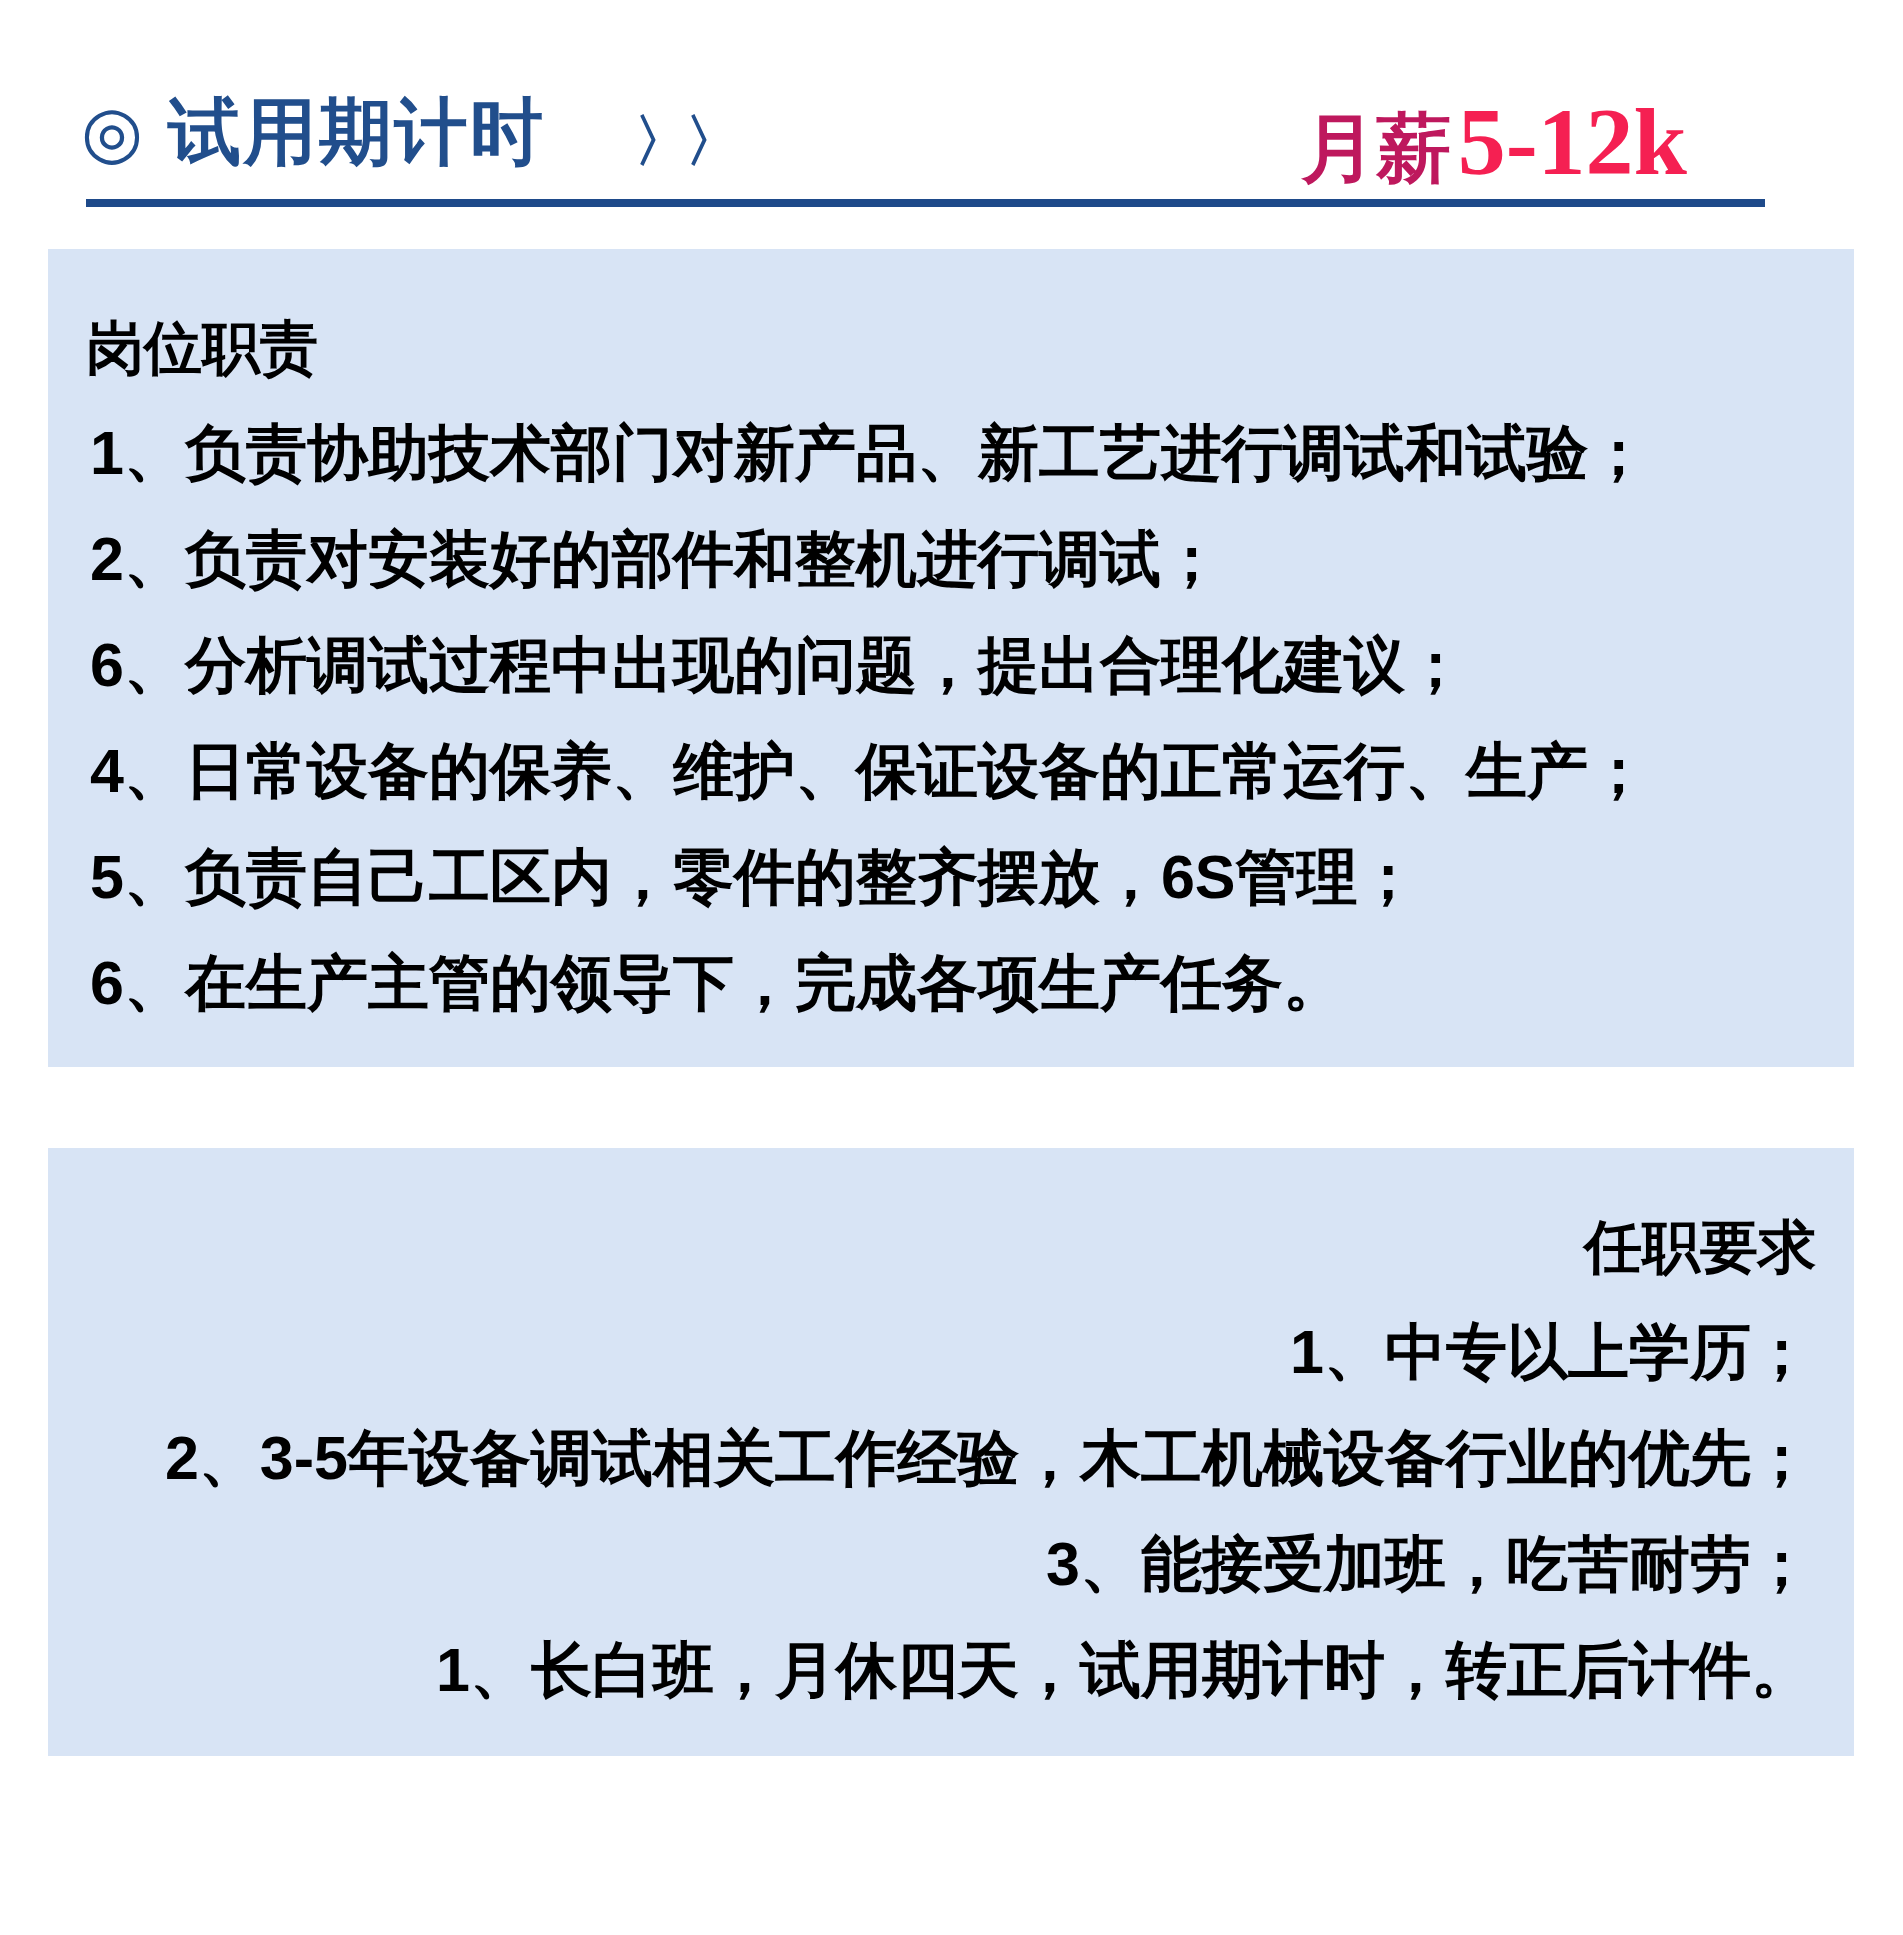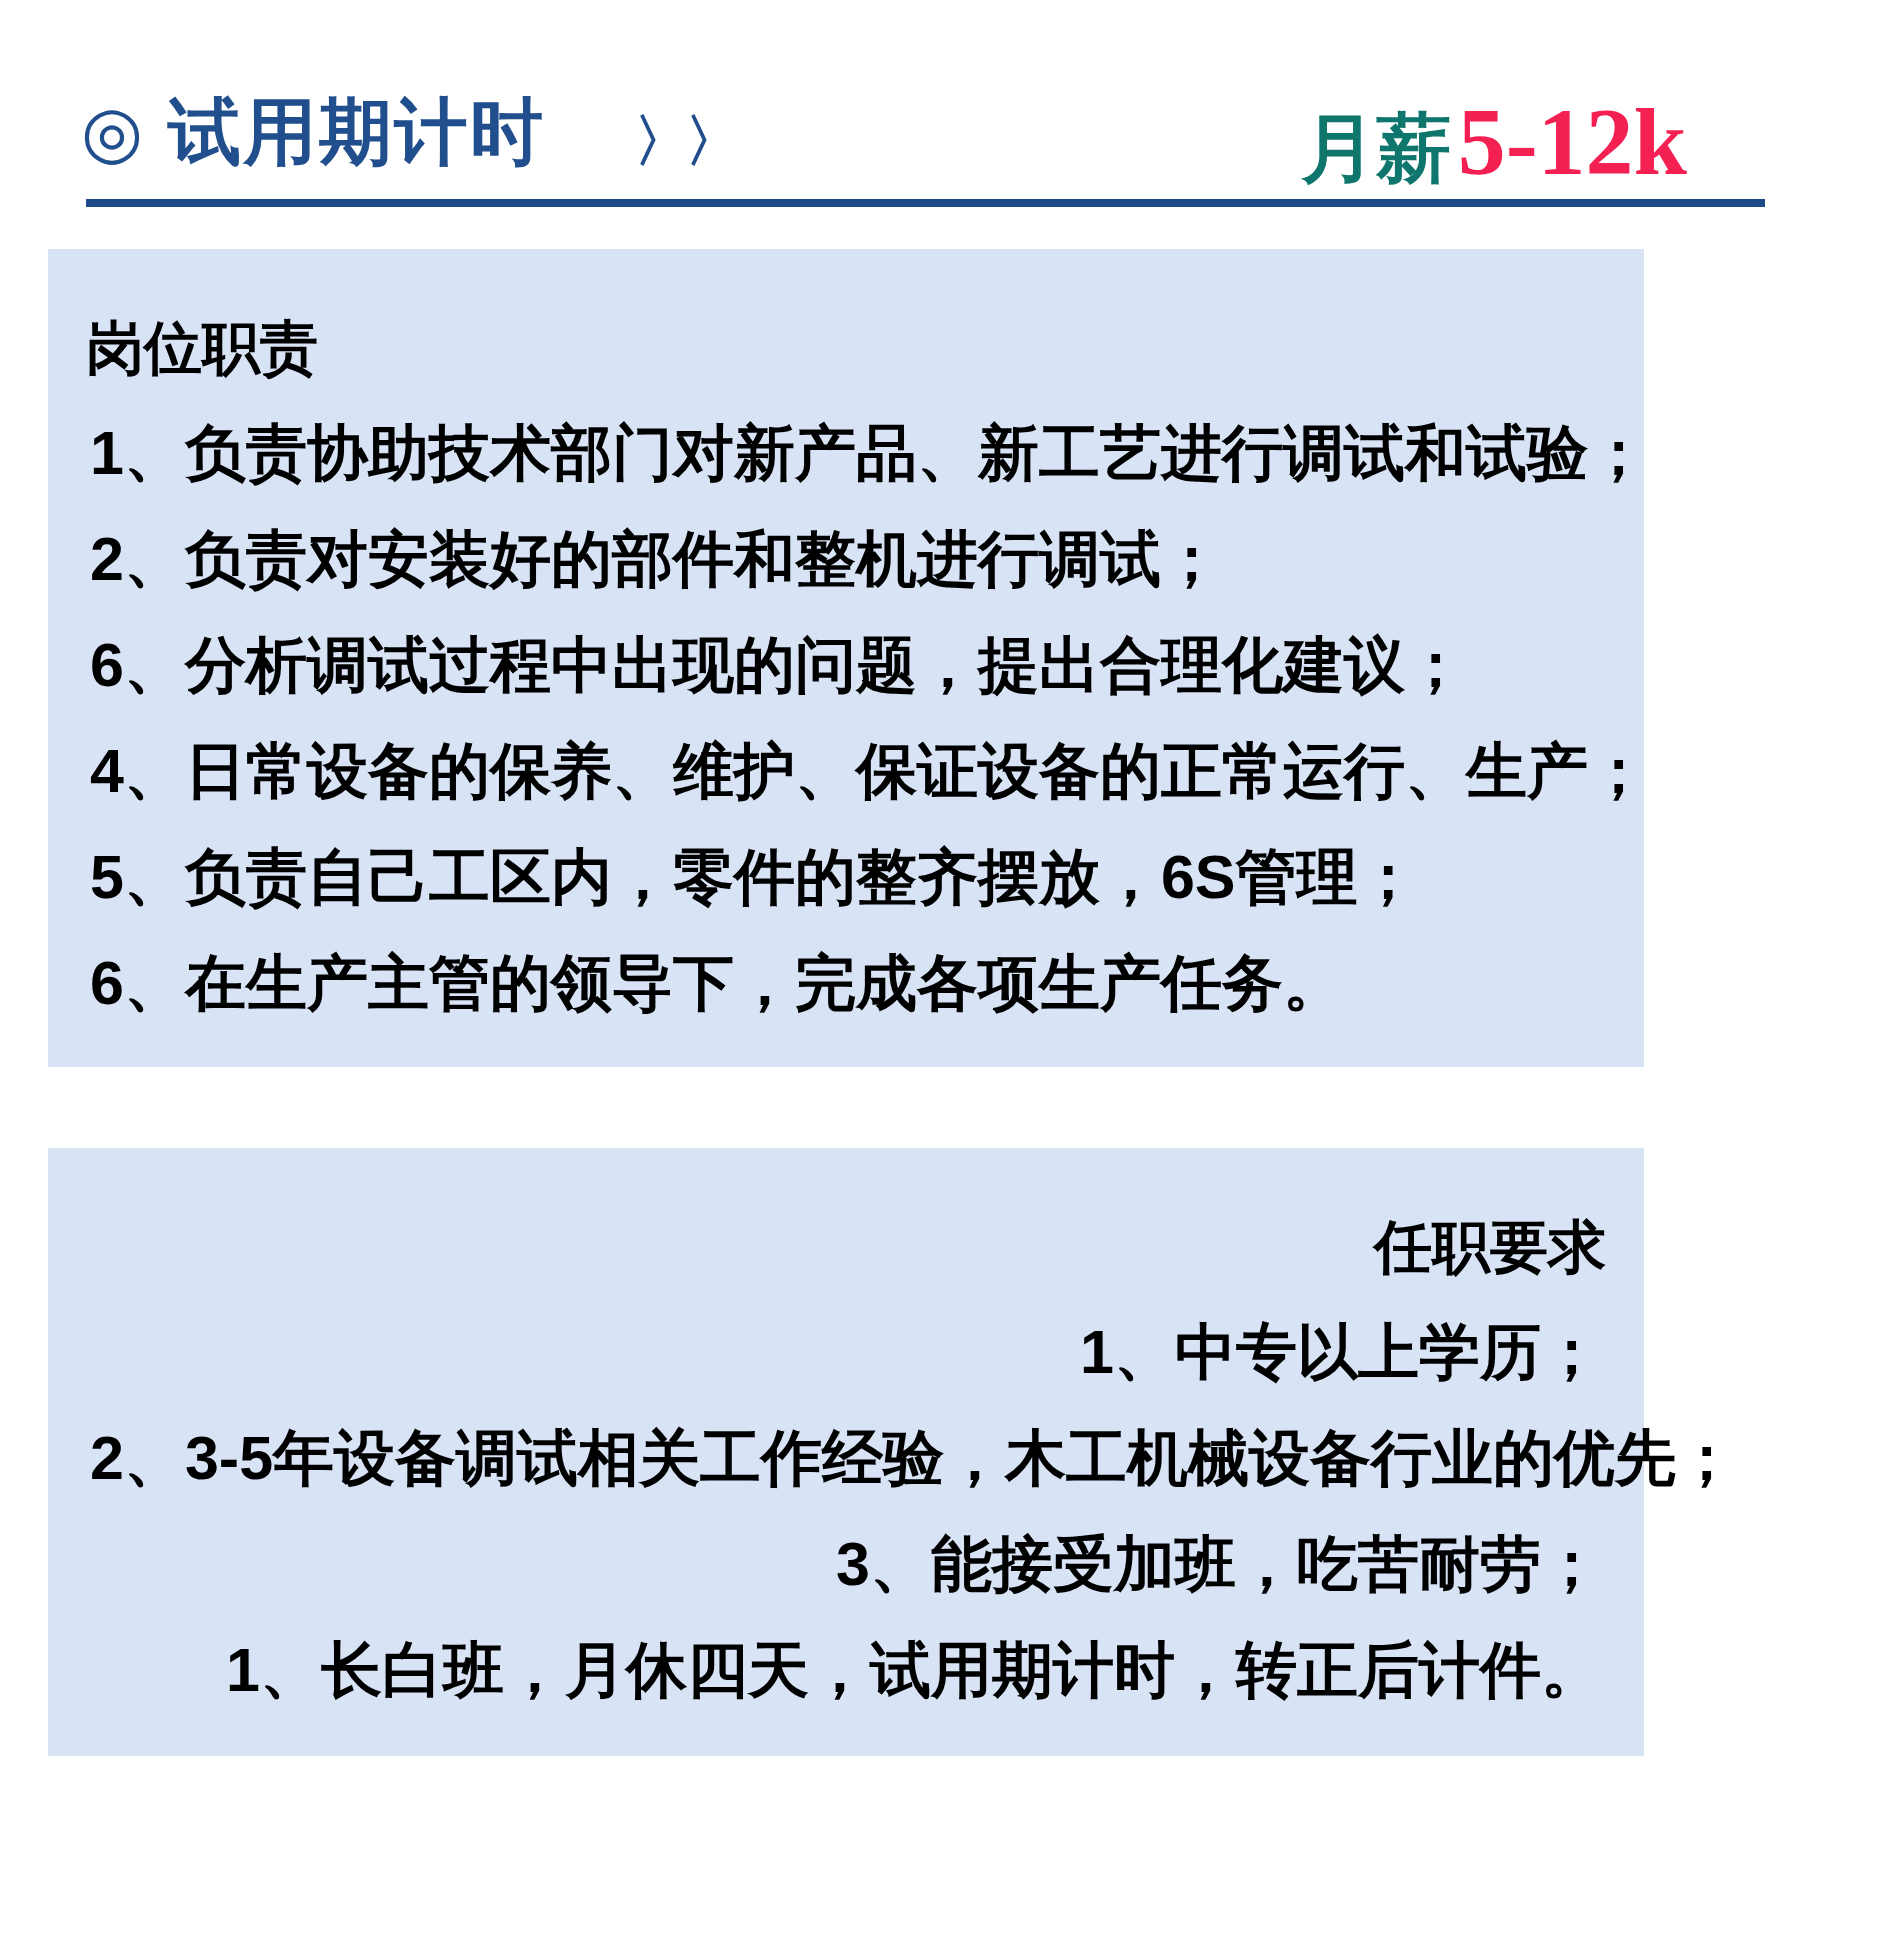--- a/index.html
+++ b/index.html
@@ -48,21 +48,21 @@
   .salary {
     position: absolute;
     right: 216px;
     top: 94px;
     line-height: 1;
     white-space: nowrap;
   }
   .salary-label {
     font-size: 75px;
     font-weight: bold;
-    color: #0f766e;
+    color: #be185d;
     line-height: 1;
   }
   .salary-value {
     font-family: "Liberation Serif", "DejaVu Serif", serif;
     font-size: 96px;
     font-weight: bold;
     color: #f52052;
     line-height: 1;
     margin-left: 6.3px;
   }
@@ -72,21 +72,21 @@
     top: 199px;
     width: 1679px;
     height: 8.2px;
     background: #1e4a8a;
   }
 
   
   .section-box {
     position: absolute;
     left: 48px;
-    width: 1596px;
+    width: 1806px;
     background: #d8e4f5;
     box-sizing: border-box;
     padding: 67px 38px 0 38px;
   }
   .box-responsibilities { top: 249px;  height: 818px; }
   .box-requirements     { top: 1148px; height: 608px; text-align: right;  }
 
   .section-heading {
     font-size: 58px;
     font-weight: bold;

